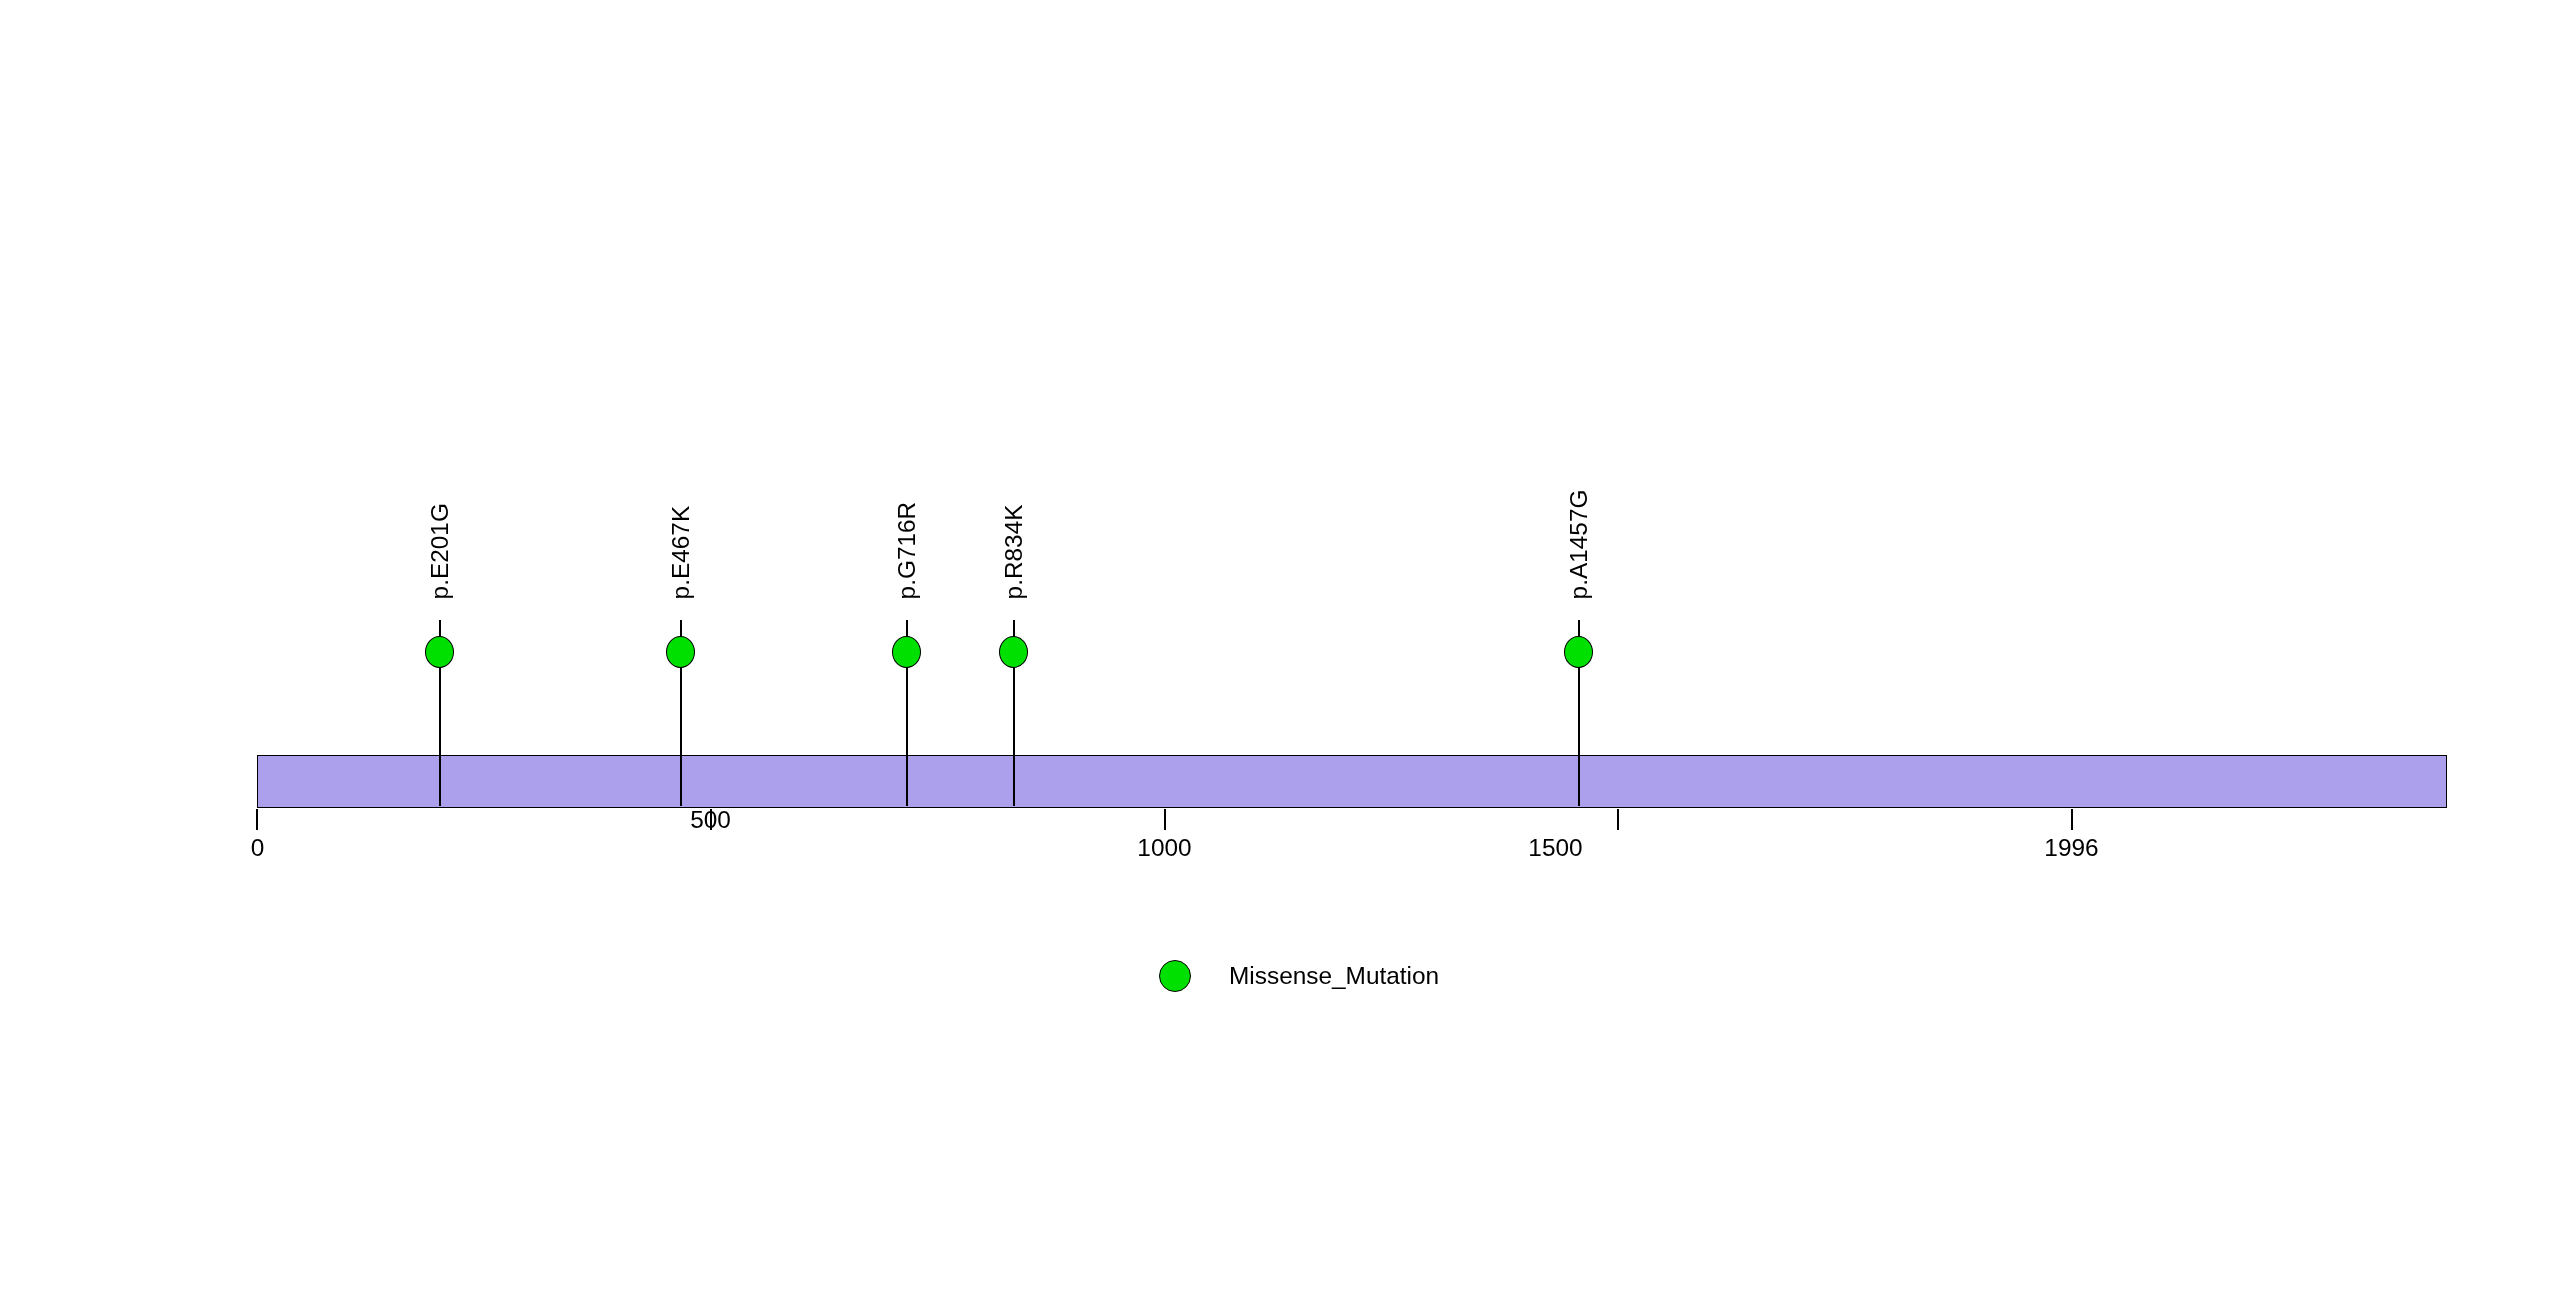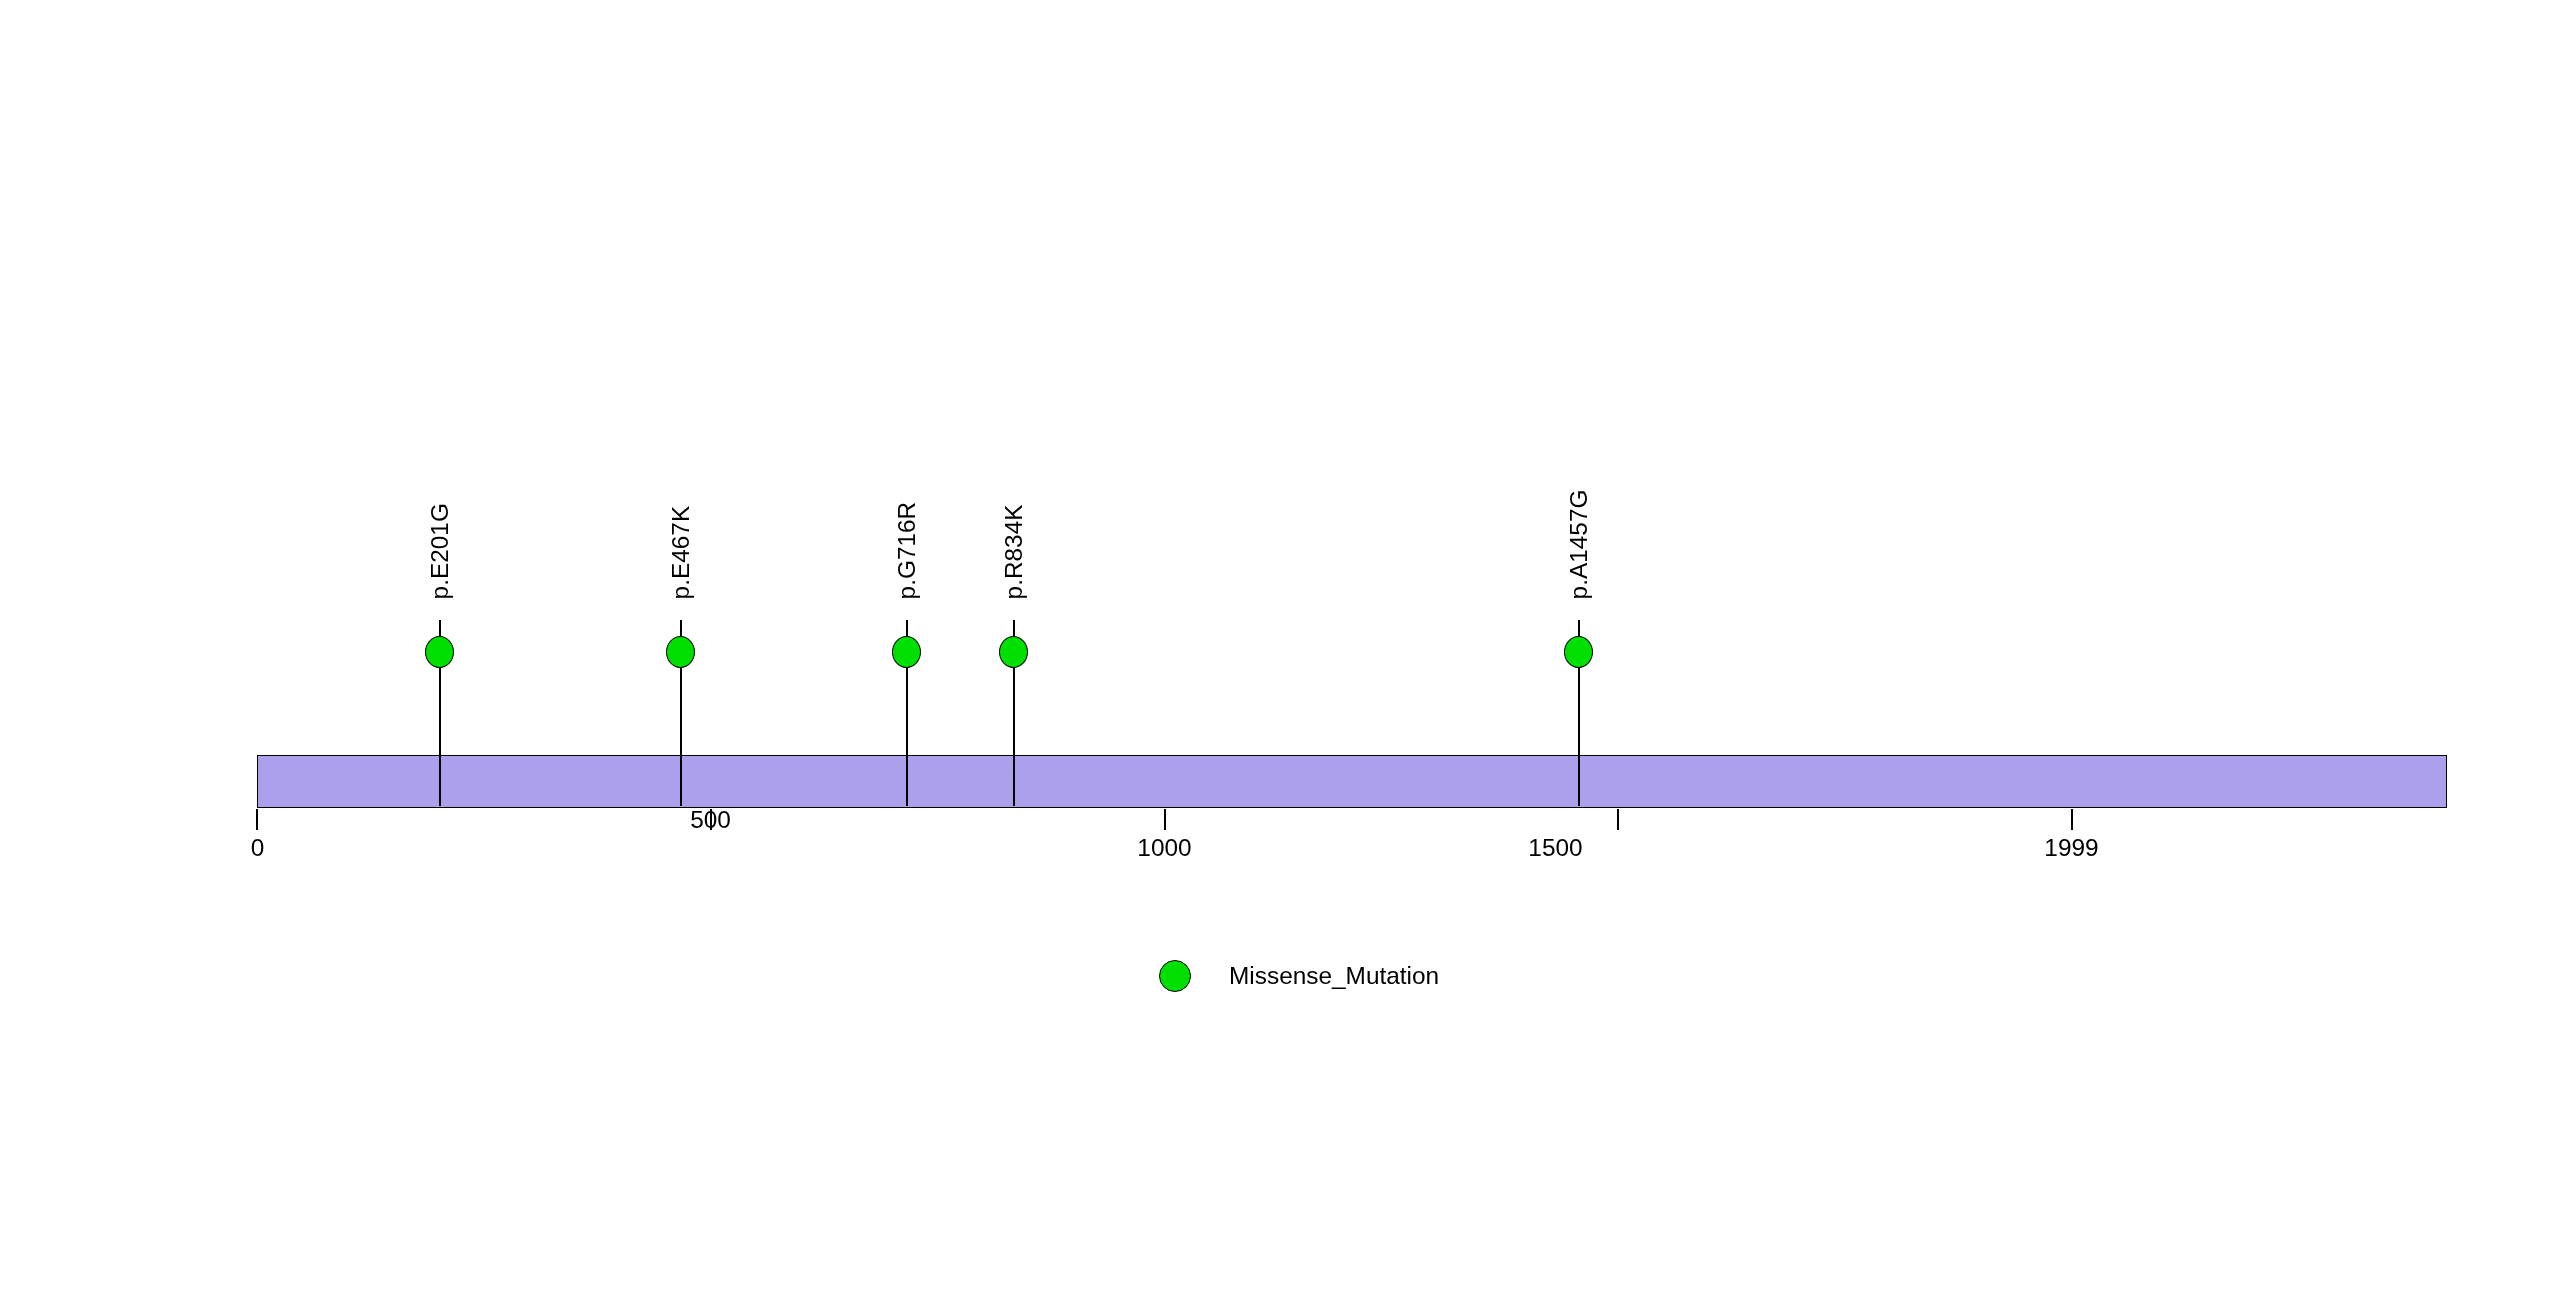--- a/index.html
+++ b/index.html
@@ -101,20 +101,20 @@
   <div id="axis-layer">
       <div class="axis-tick" style="left: 256px; top: 809px; height: 21.4px; background: rgb(0, 0, 0);"></div>
       <div class="axis-tick-label" style="left: 181px; top: 836px;">0</div>
       <div class="axis-tick" style="left: 710px; top: 809px; height: 21.4px; background: rgb(0, 0, 0);"></div>
       <div class="axis-tick-label" style="left: 634px; top: 808px;">500</div>
       <div class="axis-tick" style="left: 1164px; top: 809px; height: 21.4px; background: rgb(0, 0, 0);"></div>
       <div class="axis-tick-label" style="left: 1088px; top: 836px;">1000</div>
       <div class="axis-tick" style="left: 1617px; top: 809px; height: 21.4px; background: rgb(0, 0, 0);"></div>
       <div class="axis-tick-label" style="left: 1479px; top: 836px;">1500</div>
       <div class="axis-tick" style="left: 2071px; top: 809px; height: 21.4px; background: rgb(0, 0, 0);"></div>
-      <div class="axis-tick-label" style="left: 1995px; top: 836px;">1999</div>
+      <div class="axis-tick-label" style="left: 1995px; top: 836px;">1996</div>
     </div>
   <div id="legend" style="left: 1159px; top: 960px;">
     <span id="legend-swatch" style="background: rgb(0, 224, 0);"></span>
     <span id="legend-label">Missense_Mutation</span>
   </div>
 </div>
 
 
 </body></html>

